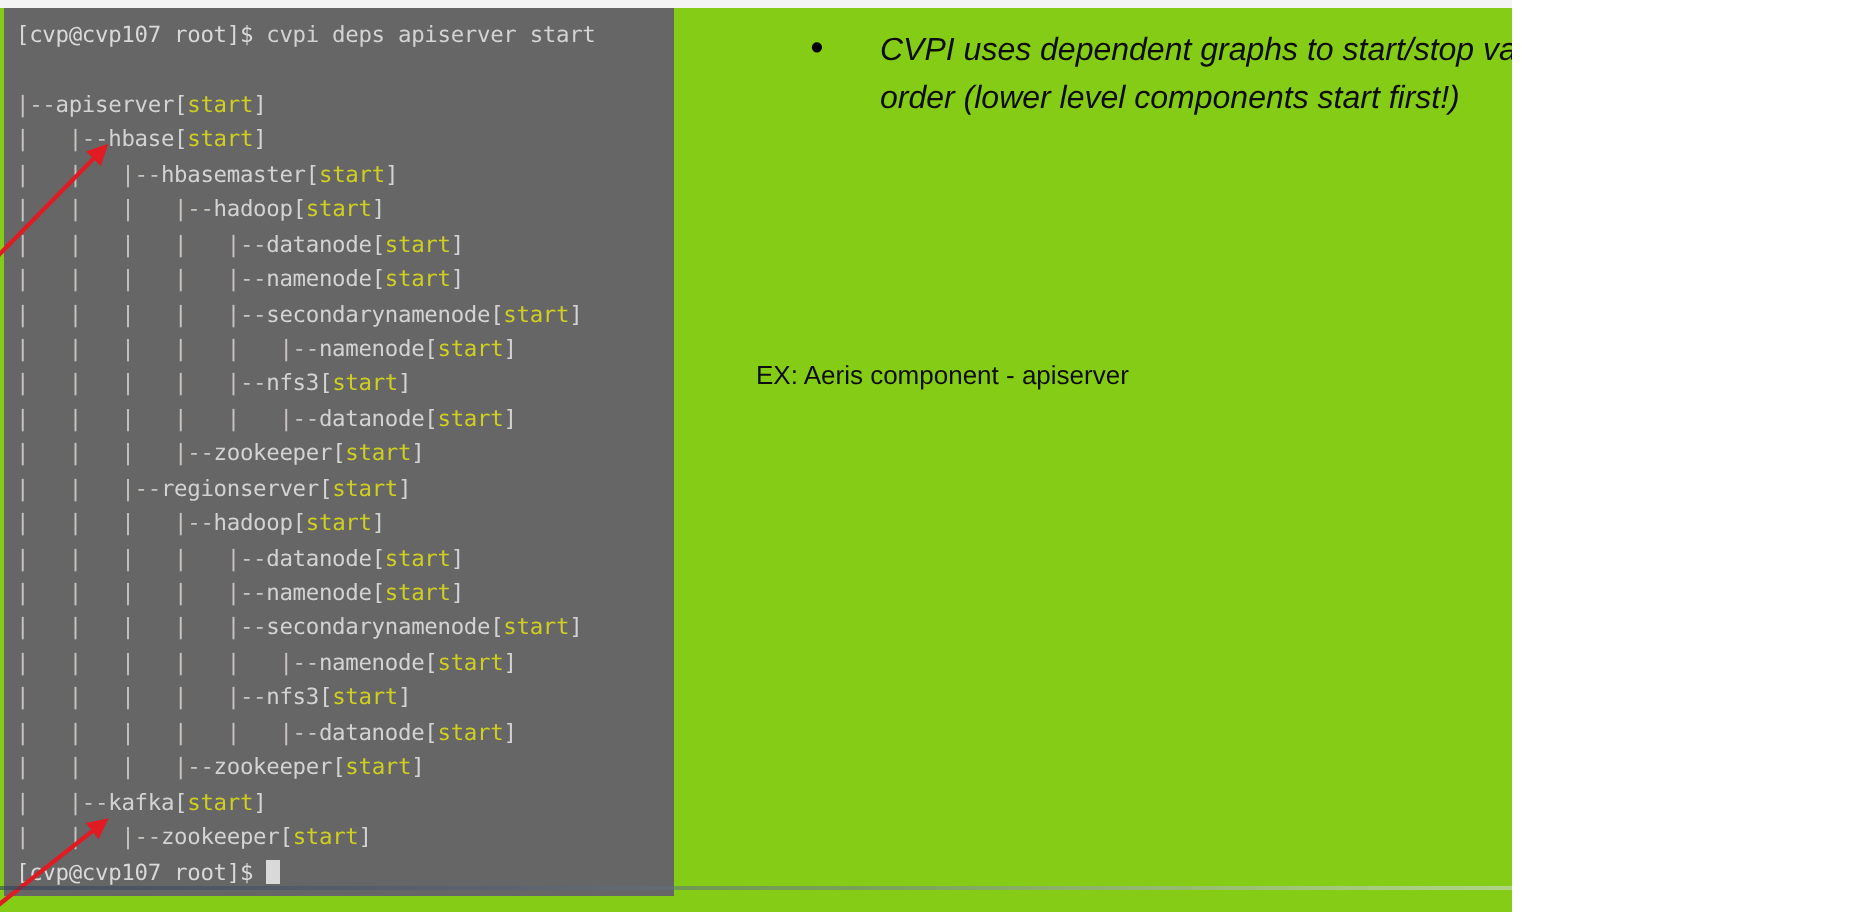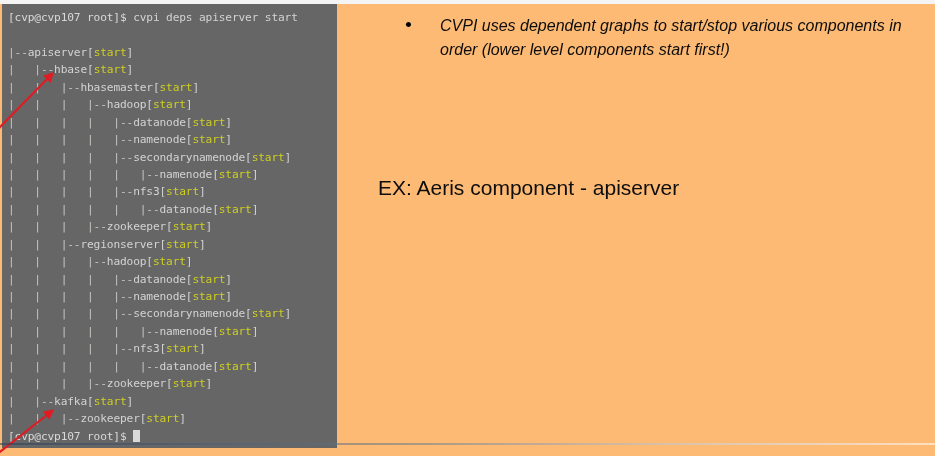--- a/index.html
+++ b/index.html
@@ -14,23 +14,23 @@
     position: relative;
     overflow: hidden;
     font-family: "Liberation Sans", sans-serif;
     background: #ffffff;
   }
 
   
   #slide {
     position: absolute;
     left: 0; top: 0;
-    width: 935px;
+    width: 756px;
     height: 456px;
-    background: #fdba74;
+    background: #84cc16;
     overflow: hidden;
   }
 
   
   #terminal {
     position: absolute;
     left: 2px;
     top: 4px;
     width: 335px;
     height: 444px;
@@ -95,21 +95,21 @@
     top: -1px;
     font-size: 19px;
     line-height: 23.6px;
     color: #000000;
   }
   #bullets-top { position: absolute; left: 0; top: 14px; width: 557px; }
   #ex-heading {
     position: absolute;
     left: 0px;
     top: 176px;
-    font-size: 21px;
+    font-size: 13px;
     line-height: 23.6px;
     color: #0d0d0d;
   }
   #bullets-ex { position: absolute; left: 0; top: 199px; width: 557px; }
 
   
   #arrows {
     position: absolute;
     left: 0; top: 0;
     width: 935px; height: 456px;

